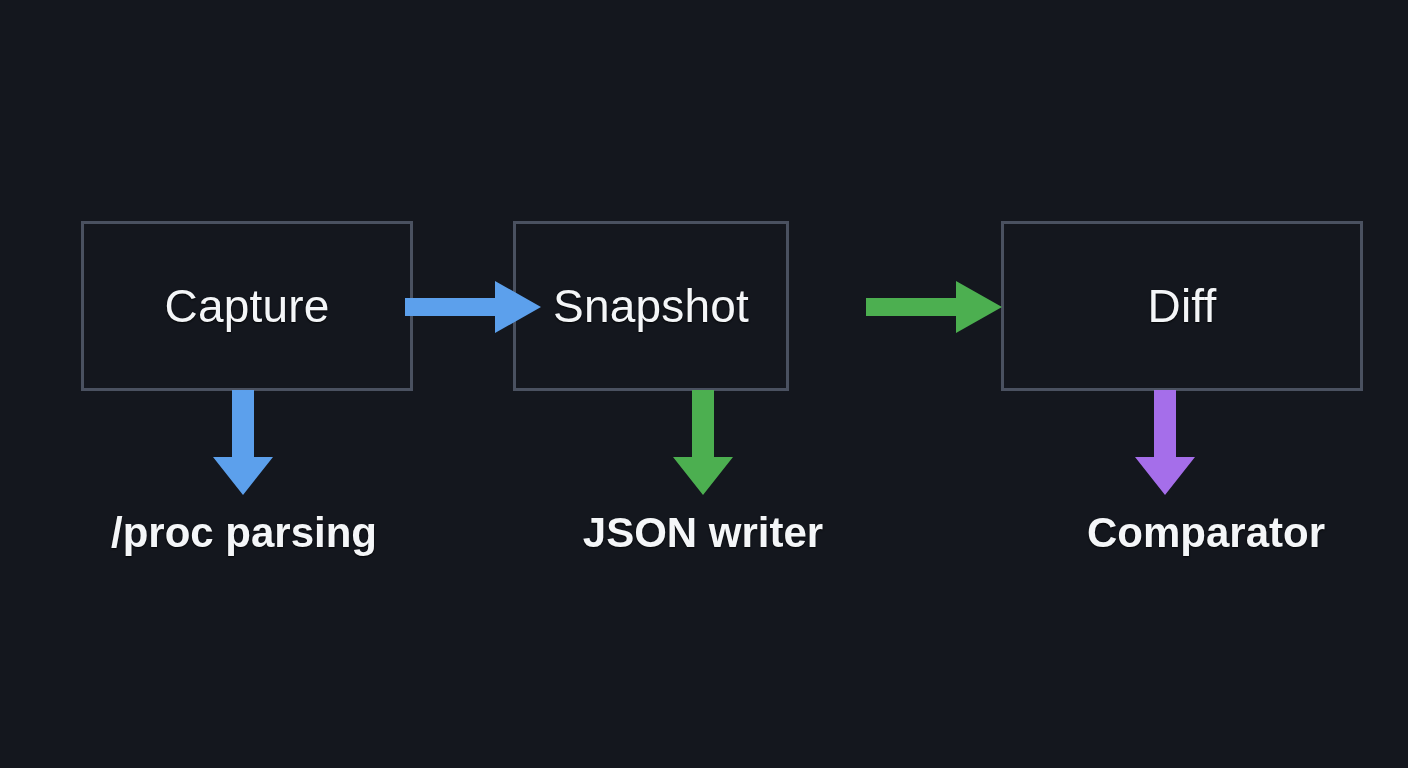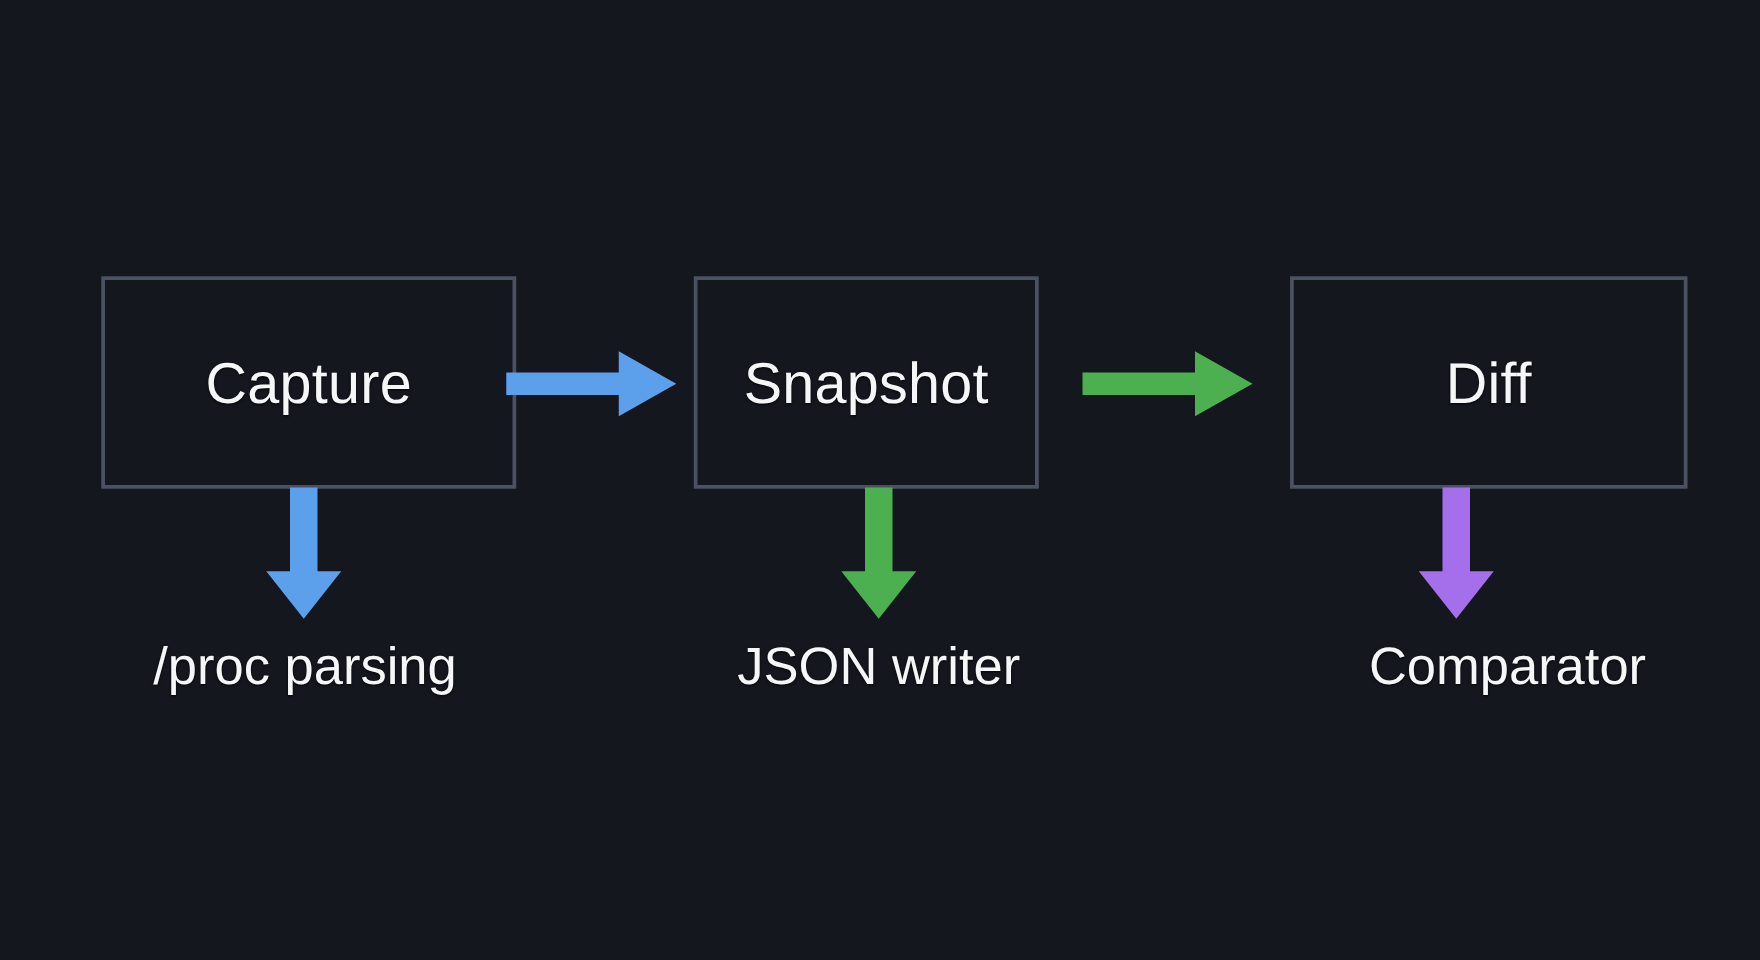--- a/index.html
+++ b/index.html
@@ -35,22 +35,22 @@
     color: #f4f6f8;
     font-size: 46px;
     font-weight: 400;
     letter-spacing: 0.2px;
     line-height: 1;
     text-shadow: 0 1px 2px rgba(0,0,0,0.85);
     white-space: nowrap;
   }
 
   .box-capture  { left: 81px;   top: 221px; width: 332px; height: 170px; }
-  .box-snapshot { left: 555px;  top: 221px; width: 276px; height: 170px; }
-  .box-diff     { left: 1032px; top: 221px; width: 318px; height: 170px; }
+  .box-snapshot { left: 513px;  top: 221px; width: 276px; height: 170px; }
+  .box-diff     { left: 1001px; top: 221px; width: 362px; height: 170px; }
 
   
   .arrow {
     position: absolute;
     display: block;
   }
   .arrow-h { width: 140px; height: 64px; }
   .arrow-v { width: 64px;  height: 108px; }
 
   .arr-blue-right { left: 403px;  top: 275px; }
@@ -58,21 +58,21 @@
 
   .arr-blue-down  { left: 211px;  top: 389px; }
   .arr-green-down { left: 671px;  top: 389px; }
   .arr-purple-down{ left: 1133px; top: 389px; }
 
   
   .leaf-label {
     position: absolute;
     color: #f4f6f8;
     font-size: 42px;
-    font-weight: 400;
+    font-weight: 700;
     line-height: 1;
     text-shadow: 0 1px 2px rgba(0,0,0,0.85);
     white-space: nowrap;
     text-align: center;
     transform: translateX(-50%);
   }
   .leaf-proc { left: 244px;  top: 512px; }
   .leaf-json { left: 703px;  top: 512px; }
   .leaf-comp { left: 1165px; top: 512px; margin-left: 41px; }
 </style>

